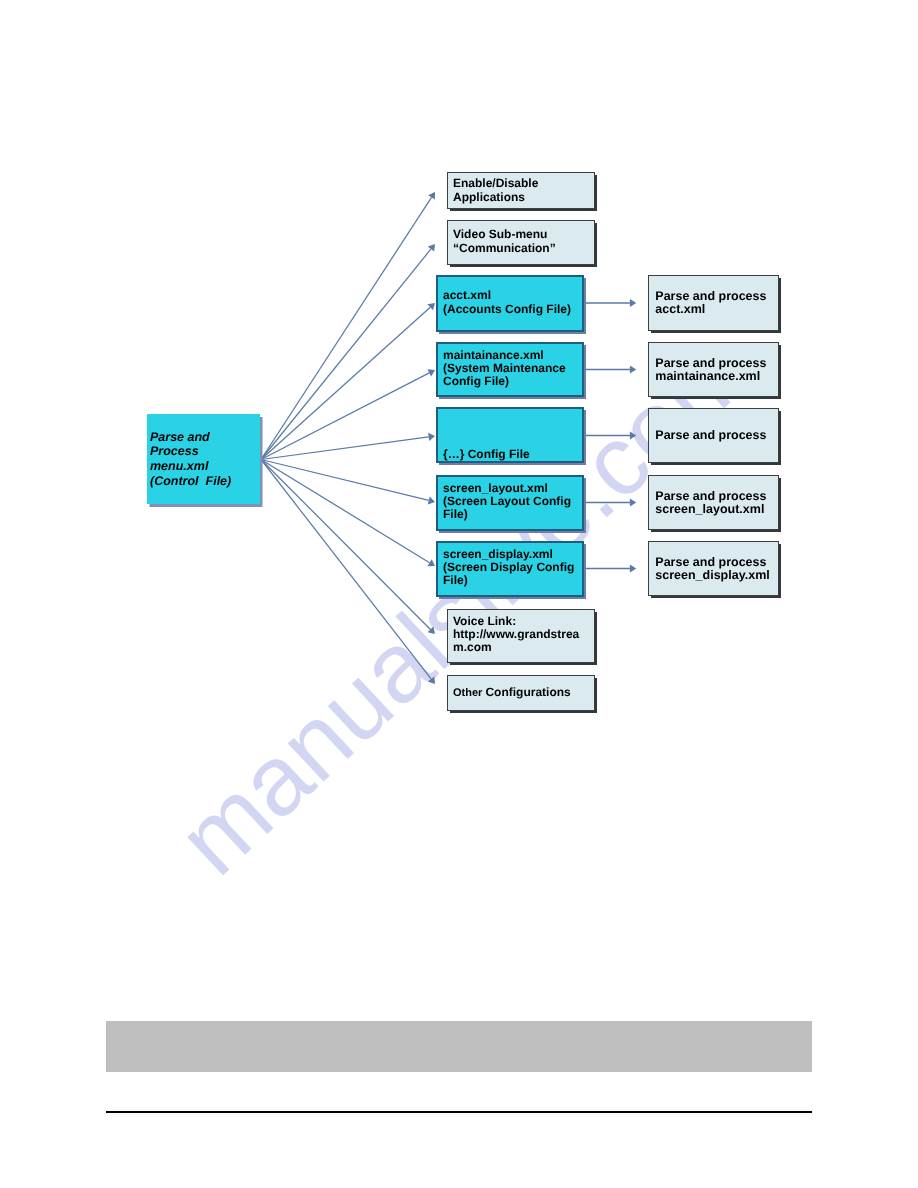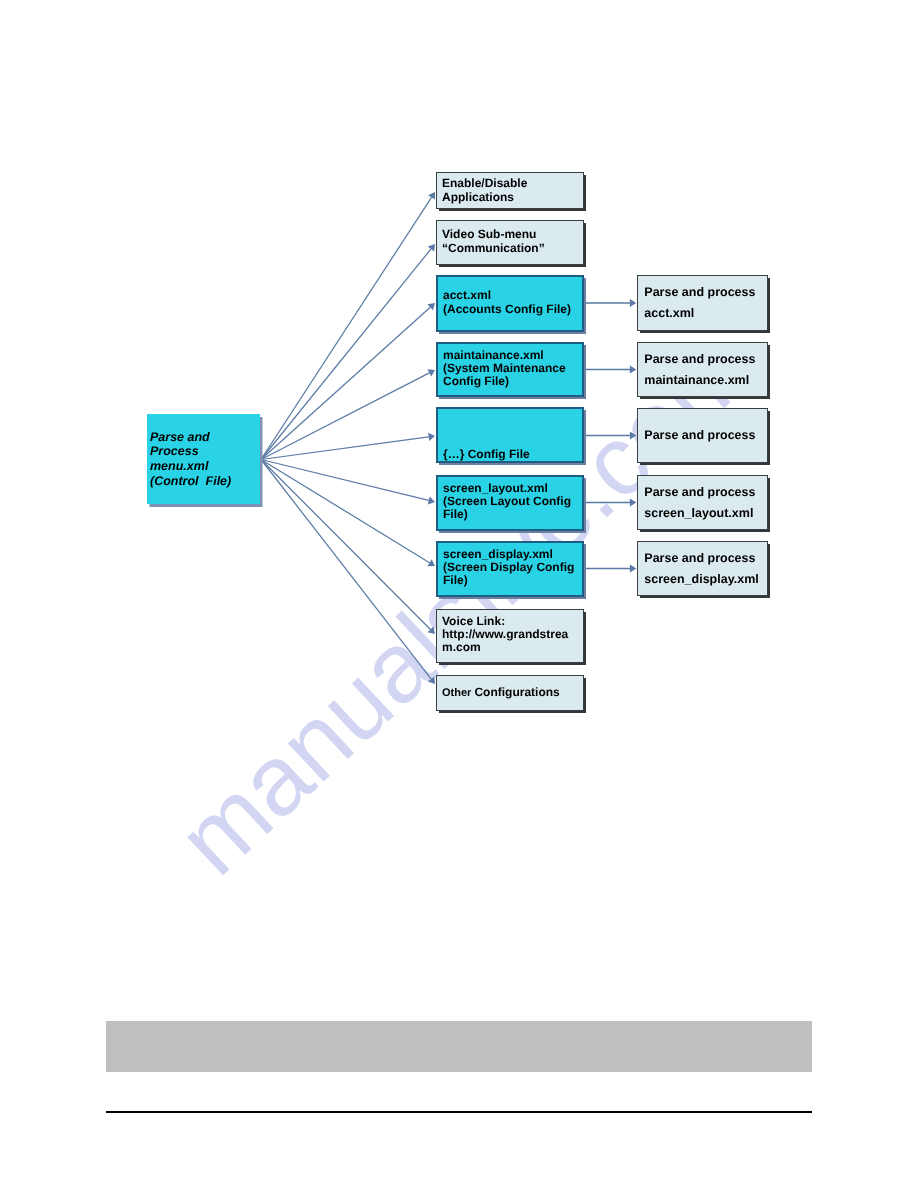--- a/index.html
+++ b/index.html
@@ -14,25 +14,25 @@
   
   .logo{position:absolute;left:726px;top:58px;width:96px;height:62px;}
 
   
   .diagram{position:absolute;left:0;top:0;width:918px;height:1188px;}
   .node{position:absolute;box-sizing:border-box;display:flex;align-items:center;}
   .node .lbl{font-size:12px;font-weight:bold;line-height:13.2px;color:#000;
              white-space:pre;letter-spacing:0px;}
   .node.root{background:#29d2e5;border:0;box-shadow:2.5px 3px 0 0 #7f92b5;}
   .node.root .lbl{font-size:12.5px;line-height:14.55px;}
-  .node.rcol .lbl{font-size:12.5px;line-height:21px;}
+  .node.rcol .lbl{font-size:12.5px;line-height:13px;}
   .lbl .sm{font-size:11px;}
   .lbl .lg{font-size:12px;}
   .grey{background:#daeaef;border:1px solid #3a3f42;
-        box-shadow:2.5px 2.5px 0 -0.5px #34383b;}
+        box-shadow:2.5px 2.5px 0 -0.5px #34383b;margin-left:11px;}
   .cyan{background:#29d2e5;border:2px solid #1f5d83;
         box-shadow:2.5px 2.5px 0 -0.5px #6d7fa3;}
 
   
   .gbar{position:absolute;left:106px;top:1020.8px;width:706px;height:51.7px;background:#bfbfbf;}
   .fline{position:absolute;left:105.8px;top:1111.4px;width:706.3px;height:1.7px;background:#000;}
 </style>
 </head>
 <body>
 

